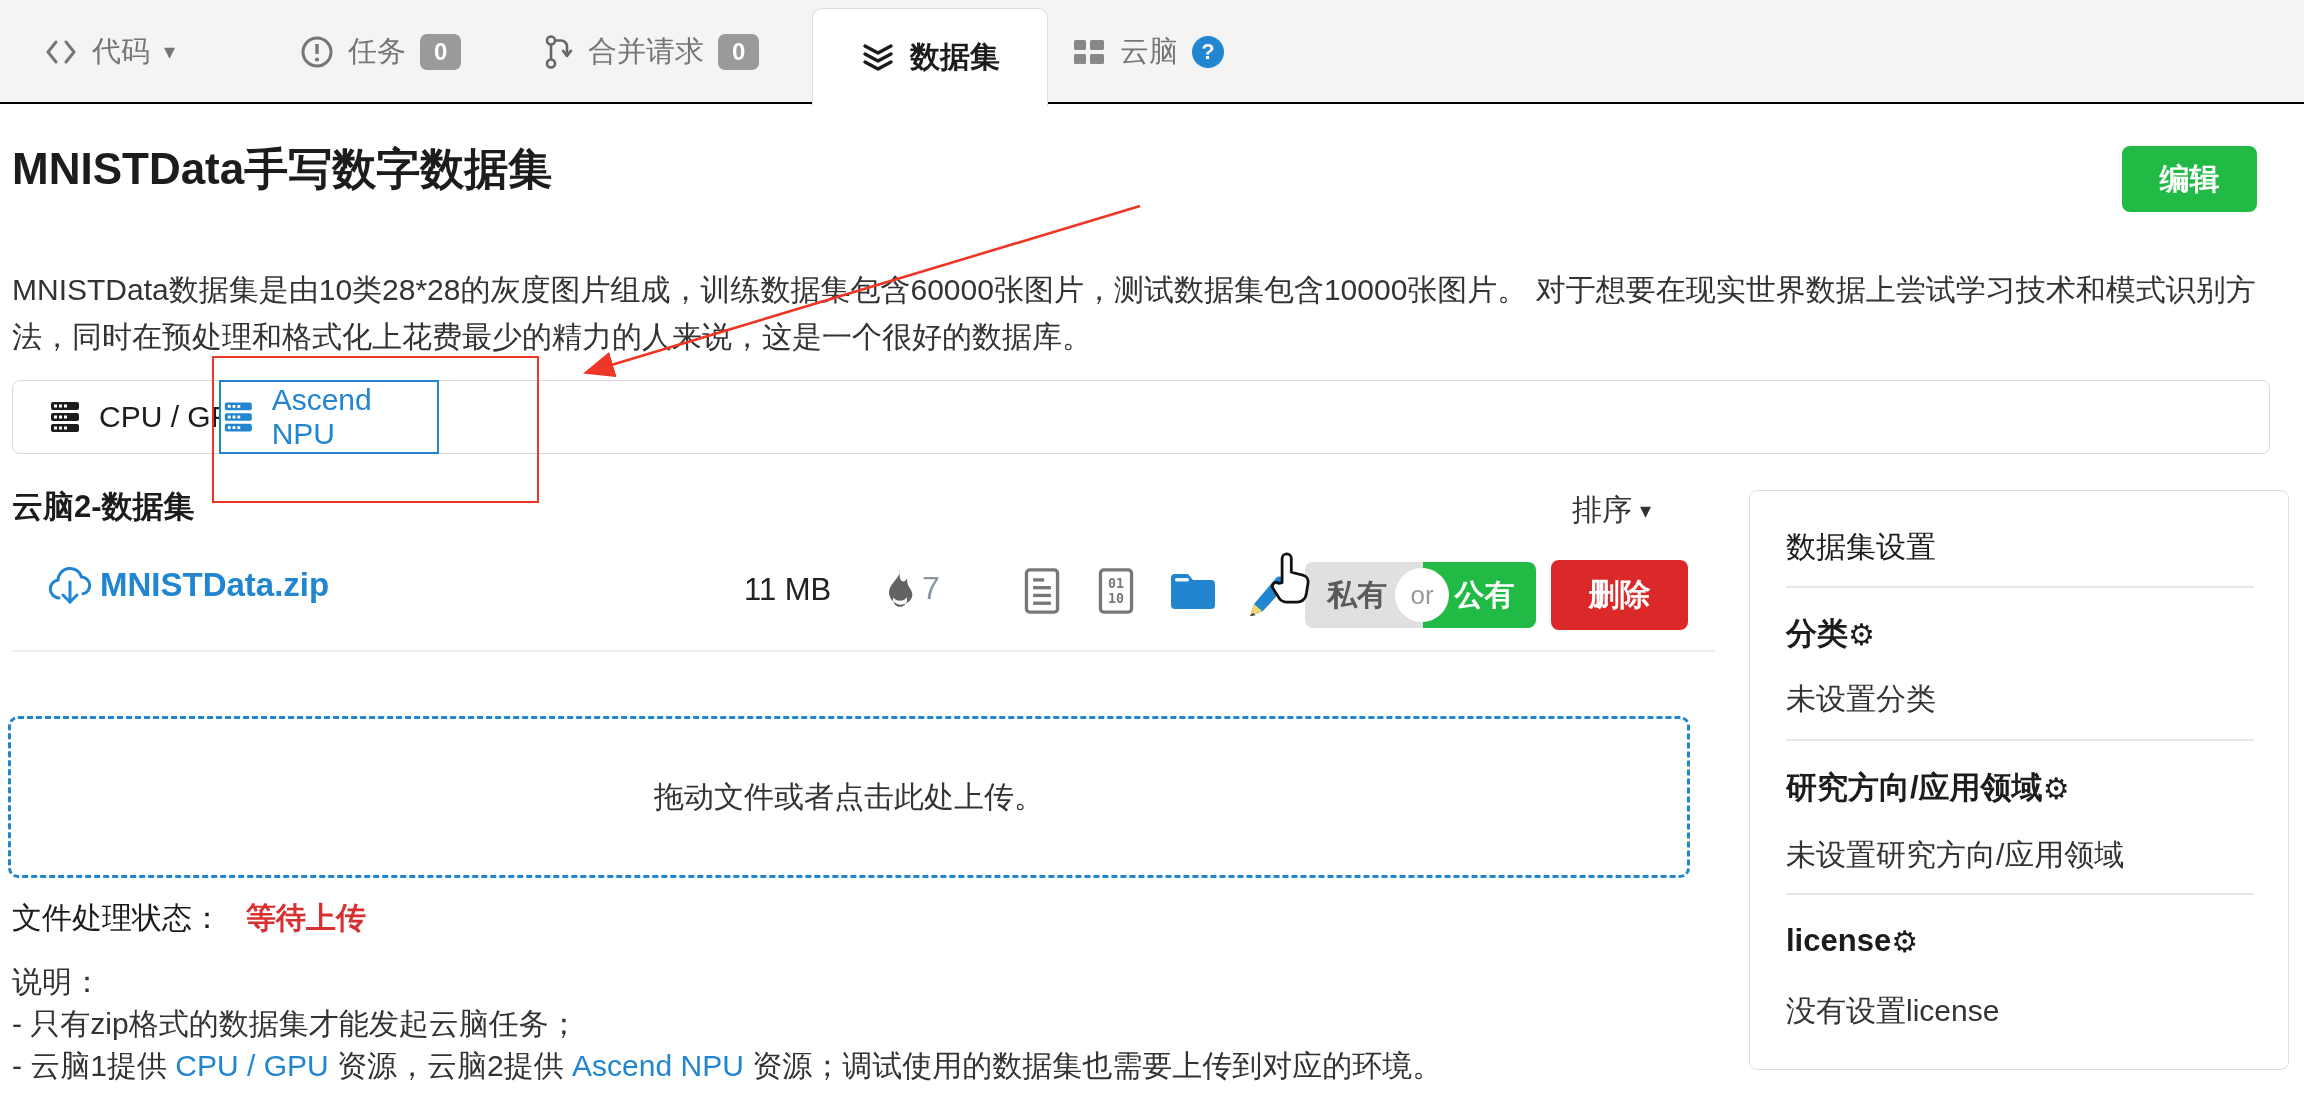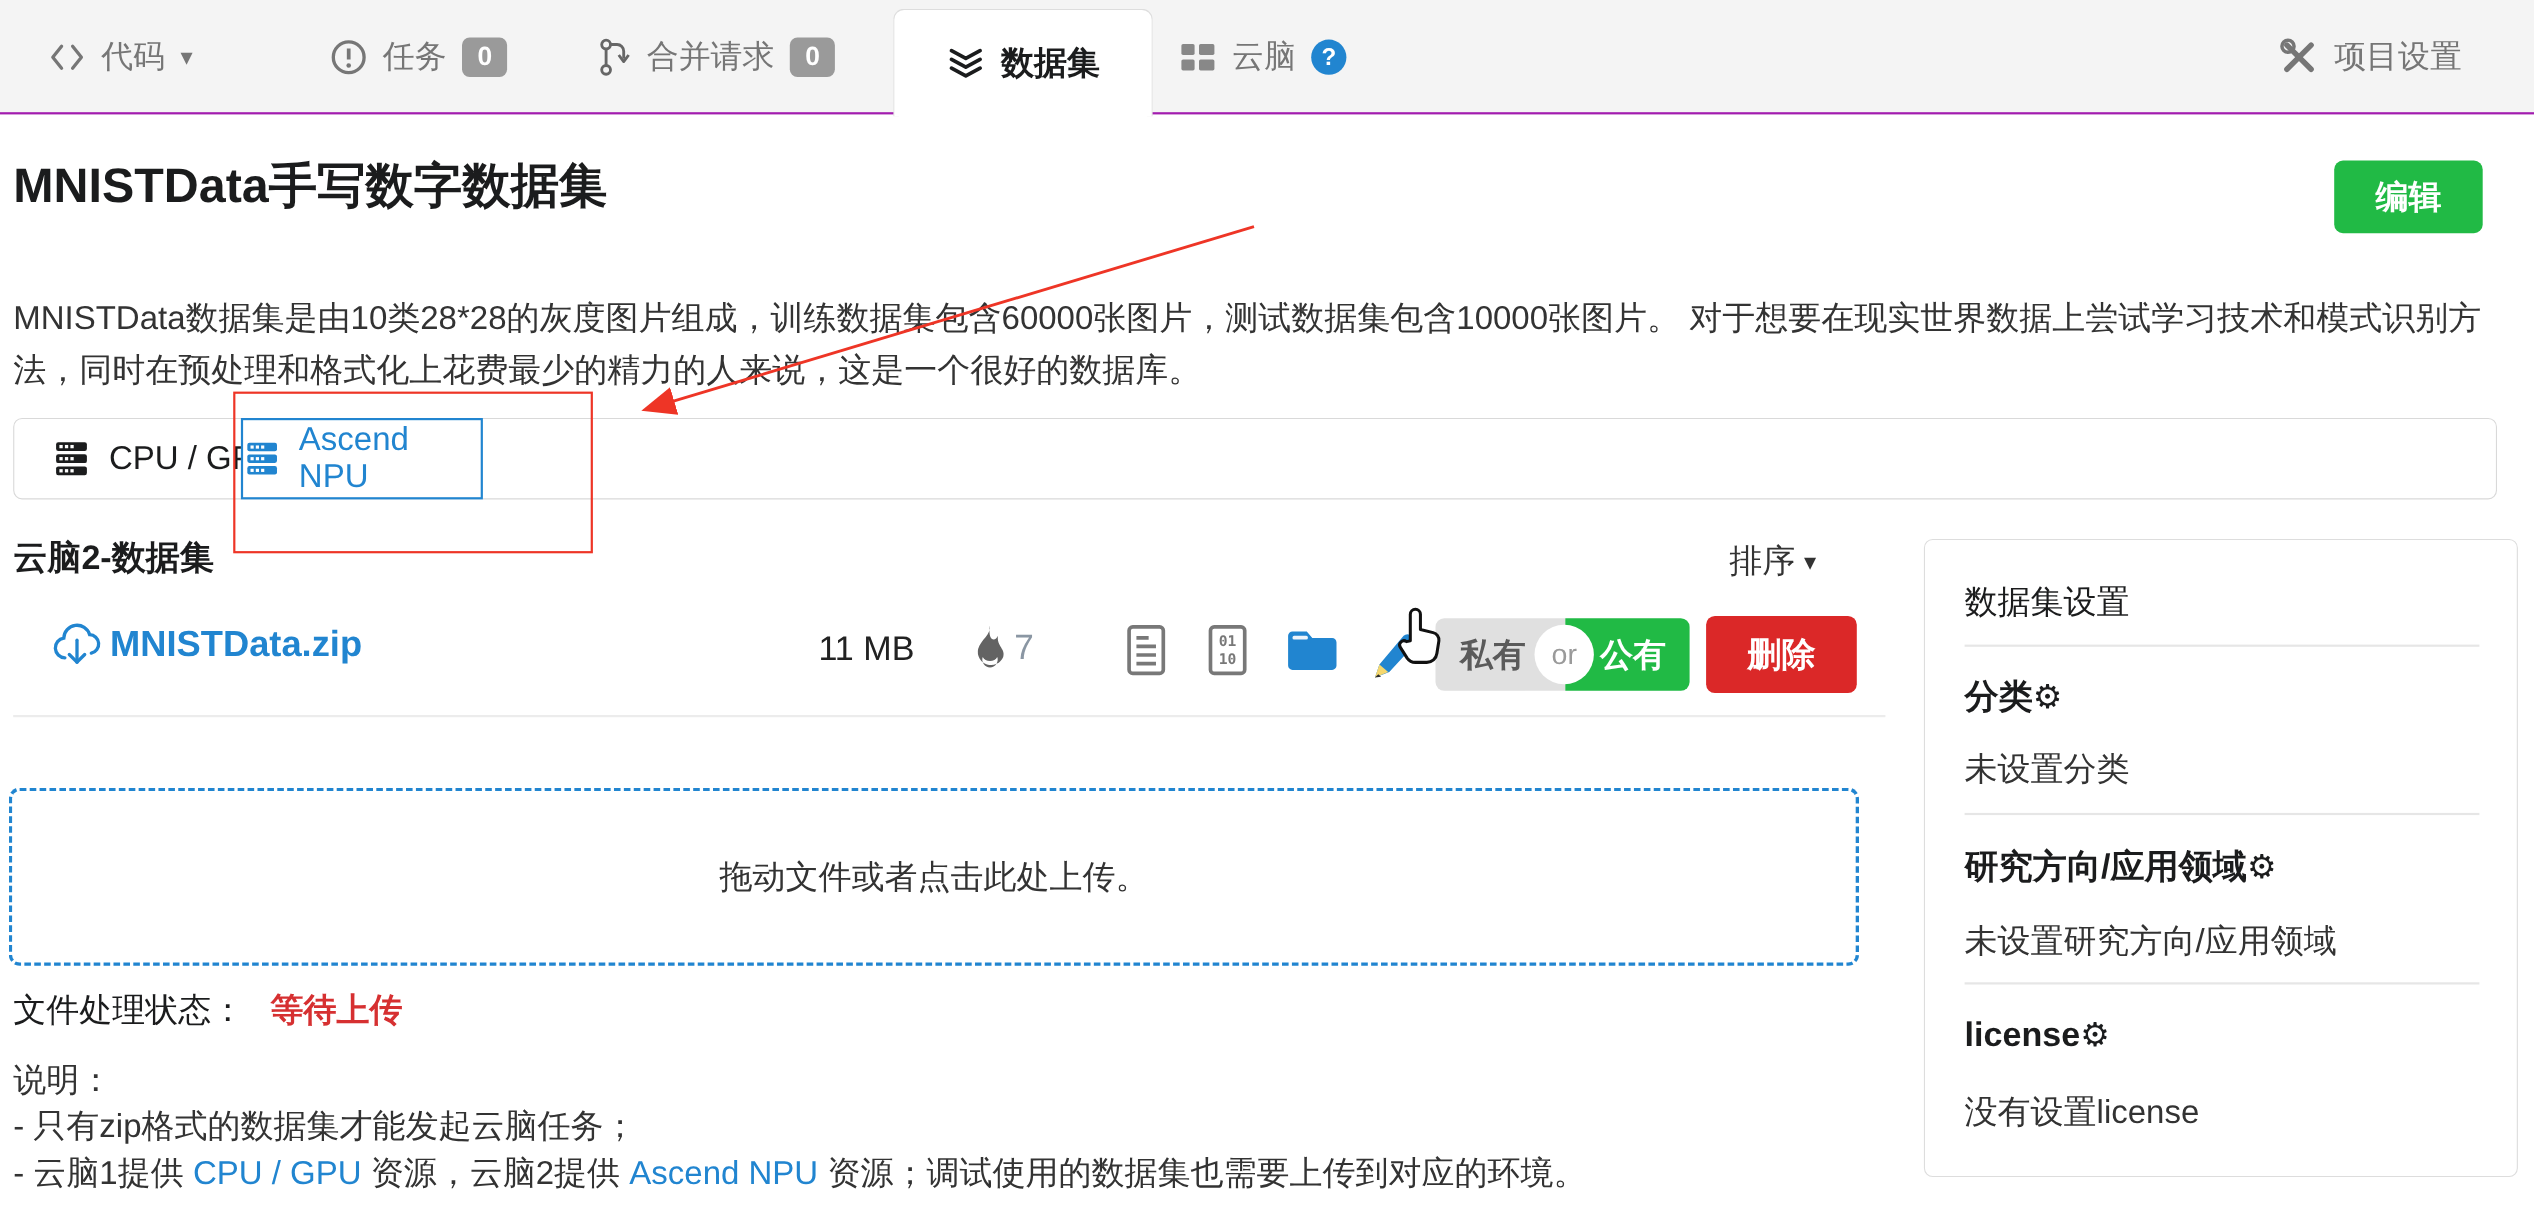--- a/index.html
+++ b/index.html
@@ -2,21 +2,21 @@
 <html><head>
 <meta charset="utf-8">
 <style>
   * { margin:0; padding:0; box-sizing:border-box; }
   html,body { width:2304px; height:1098px; background:#fff;
     font-family:"Liberation Sans", sans-serif; color:#1b1c1d; overflow:hidden; }
   #app { position:relative; width:2304px; height:1098px; }
 
   
   .navbar { position:absolute; left:0; top:0; width:2304px; height:104px;
-    background:#f4f4f4; border-bottom:2px solid #a21caf; z-index:1; }
+    background:#f4f4f4; border-bottom:2px solid #000000; z-index:1; }
   .nav-item { position:absolute; top:0; height:104px; display:flex; align-items:center;
     gap:14px; color:#767676; font-size:29px; }
   .badge { display:inline-block; background:#9a9a9a; color:#fff; font-size:24px;
     font-weight:bold; border-radius:7px; padding:4px 14px; }
   .q-circle { display:inline-flex; width:32px; height:32px; border-radius:50%;
     background:#2185d0; color:#fff; font-size:22px; font-weight:bold;
     align-items:center; justify-content:center; }
   .nav-tab-active { position:absolute; left:812px; top:8px; width:236px; height:98px;
     background:#fff; border:1px solid #ddd; border-bottom:none;
     border-radius:10px 10px 0 0; display:flex; align-items:center; justify-content:center;
@@ -153,28 +153,20 @@
       <svg width="34" height="30" viewBox="0 0 34 30">
         <rect x="2" y="3" width="12" height="10" rx="1.5" fill="#888"></rect>
         <rect x="18" y="3" width="14" height="10" rx="1.5" fill="#888"></rect>
         <rect x="2" y="17" width="12" height="10" rx="1.5" fill="#888"></rect>
         <rect x="18" y="17" width="14" height="10" rx="1.5" fill="#888"></rect>
       </svg>
       <span>云脑</span>
       <span class="q-circle">?</span>
     </div>
 
-    <div class="nav-item" style="left:2072px;">
-      <svg width="36" height="36" viewBox="0 0 36 36">
-        <line x1="7" y1="7" x2="29" y2="29" stroke="#767676" stroke-width="5" stroke-linecap="round"></line>
-        <line x1="29" y1="7" x2="7" y2="29" stroke="#767676" stroke-width="5" stroke-linecap="round"></line>
-        <circle cx="8" cy="8" r="5.5" fill="none" stroke="#767676" stroke-width="3.2"></circle>
-      </svg>
-      <span>项目设置</span>
-    </div>
   </div>
 
   <h1 class="page-title">MNISTData手写数字数据集</h1>
   <button class="edit-btn">编辑</button>
 
   <p class="description">MNISTData数据集是由10类28*28的灰度图片组成，训练数据集包含60000张图片，测试数据集包含10000张图片。 对于想要在现实世界数据上尝试学习技术和模式识别方法，同时在预处理和格式化上花费最少的精力的人来说，这是一个很好的数据库。</p>
 
   <div class="red-rect"></div>
   <svg class="anno-svg" width="2304" height="1098" viewBox="0 0 2304 1098">
     <defs>

